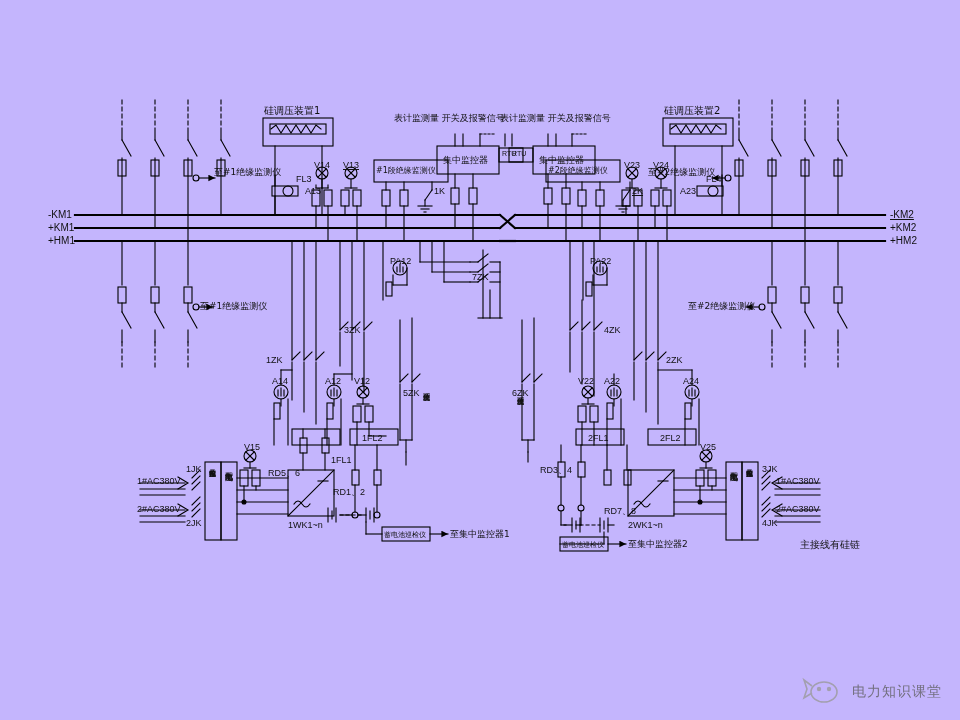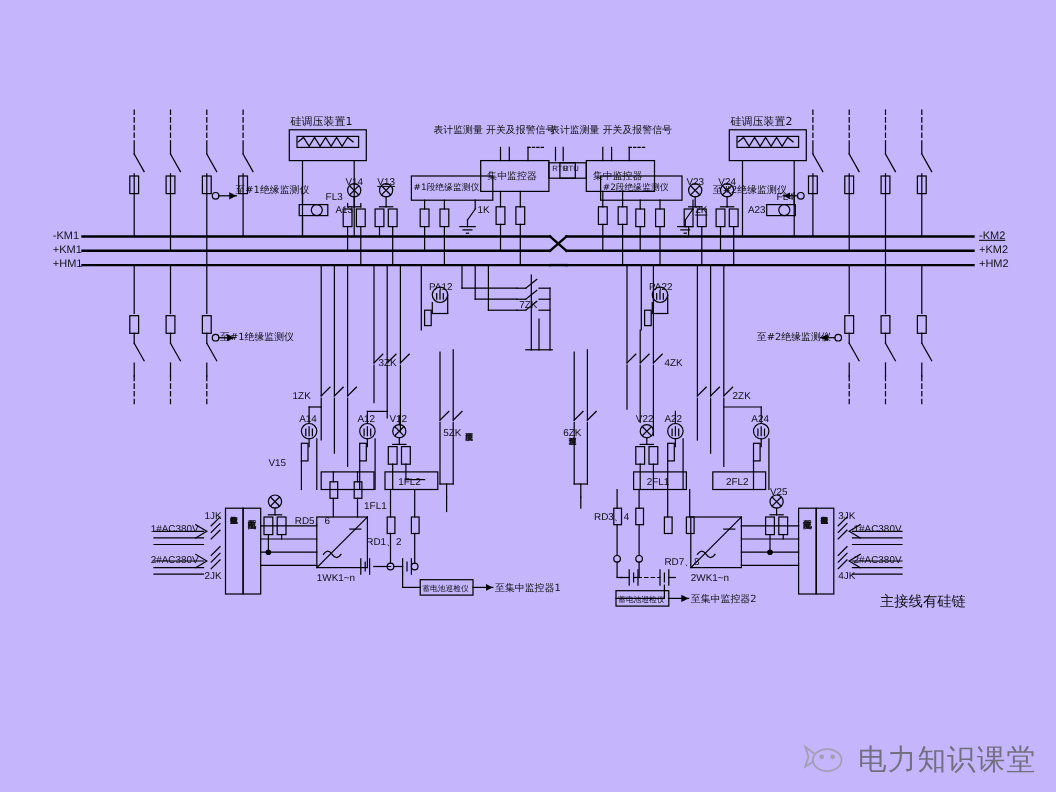--- a/index.html
+++ b/index.html
@@ -5,24 +5,24 @@
   html,body{margin:0;padding:0;background:#ffffff;}
   body{width:960px;height:720px;font-family:"Liberation Sans","DejaVu Sans",sans-serif;}
   #stage{position:relative;width:960px;height:720px;overflow:hidden;background:#c4b5fd;}
   #sheet{position:absolute;left:0;top:0;width:960px;height:720px;}
   .lbl{position:absolute;font-family:"DejaVu Sans",sans-serif;color:#111;white-space:nowrap;}
   .en{font-family:"Liberation Sans",sans-serif;}
   .f7{font-size:7px;}
   .f8{font-size:8px;}
   .f9{font-size:9px;}
   .f10{font-size:10px;}
-  .f13{font-size:13px;}
+  .f13{font-size:10px;}
   .vert{writing-mode:vertical-rl;text-orientation:upright;letter-spacing:0px;line-height:1;}
   .wm{position:absolute;right:18px;bottom:12px;display:flex;align-items:center;gap:8px;opacity:.78;}
-  .wm-txt{font-size:26px;color:#5c5c5c;font-family:"DejaVu Sans",sans-serif;letter-spacing:1px;}
+  .wm-txt{font-size:14px;color:#5c5c5c;font-family:"DejaVu Sans",sans-serif;letter-spacing:1px;}
   .wm-ico{width:42px;height:32px;}
 </style>
 </head>
 <body>
 
 <div id="stage">
 
 <svg id="sheet" viewBox="0 0 960 720" xmlns="http://www.w3.org/2000/svg">
   <defs>
     <marker id="arrR" markerWidth="7" markerHeight="7" refX="6" refY="3" orient="auto">
@@ -638,21 +638,21 @@
 <div class="lbl en f9" style="left:344px;top:325px;">3ZK</div>
 <div class="lbl en f9" style="left:266px;top:355px;">1ZK</div>
 <div class="lbl en f9" style="left:403px;top:388px;">5ZK</div>
 <div class="lbl en f9" style="left:272px;top:376px;text-align:right;">A14</div>
 <div class="lbl en f9" style="left:325px;top:376px;">A12</div>
 <div class="lbl en f9" style="left:354px;top:376px;">V12</div>
 <div class="lbl en f9" style="left:304px;top:455px;margin-left:27px;">1FL1</div>
 <div class="lbl en f9" style="left:362px;top:433px;">1FL2</div>
 <div class="lbl en f9" style="left:268px;top:467px;text-align:center;">RD5、6</div>
 <div class="lbl en f9" style="left:333px;top:486px;">RD1、2</div>
-<div class="lbl en f9" style="left:244px;top:416px;text-align:right;">V15</div>
+<div class="lbl en f9" style="left:244px;top:442px;text-align:right;">V15</div>
 <div class="lbl en f9" style="left:288px;top:520px;">1WK1~n</div>
 <div class="lbl en f9" style="left:137px;top:476px;">1#AC380V</div>
 <div class="lbl en f9" style="left:137px;top:504px;">2#AC380V</div>
 <div class="lbl en f9" style="left:186px;top:464px;">1JK</div>
 <div class="lbl en f9" style="left:186px;top:518px;">2JK</div>
 <div class="lbl f8 vert" style="left:224px;top:466px;height:72px;">交流配电单元</div>
 <div class="lbl f7 vert" style="left:208px;top:464px;height:76px;">备自投电源监控单元</div>
 <div class="lbl f7" style="left:384px;top:530px;">蓄电池巡检仪</div>
 <div class="lbl f9" style="left:450px;top:528px;">至集中监控器1</div>
 <div class="lbl f7 vert" style="left:422px;top:388px;height:56px;">至环境监测仪</div>

